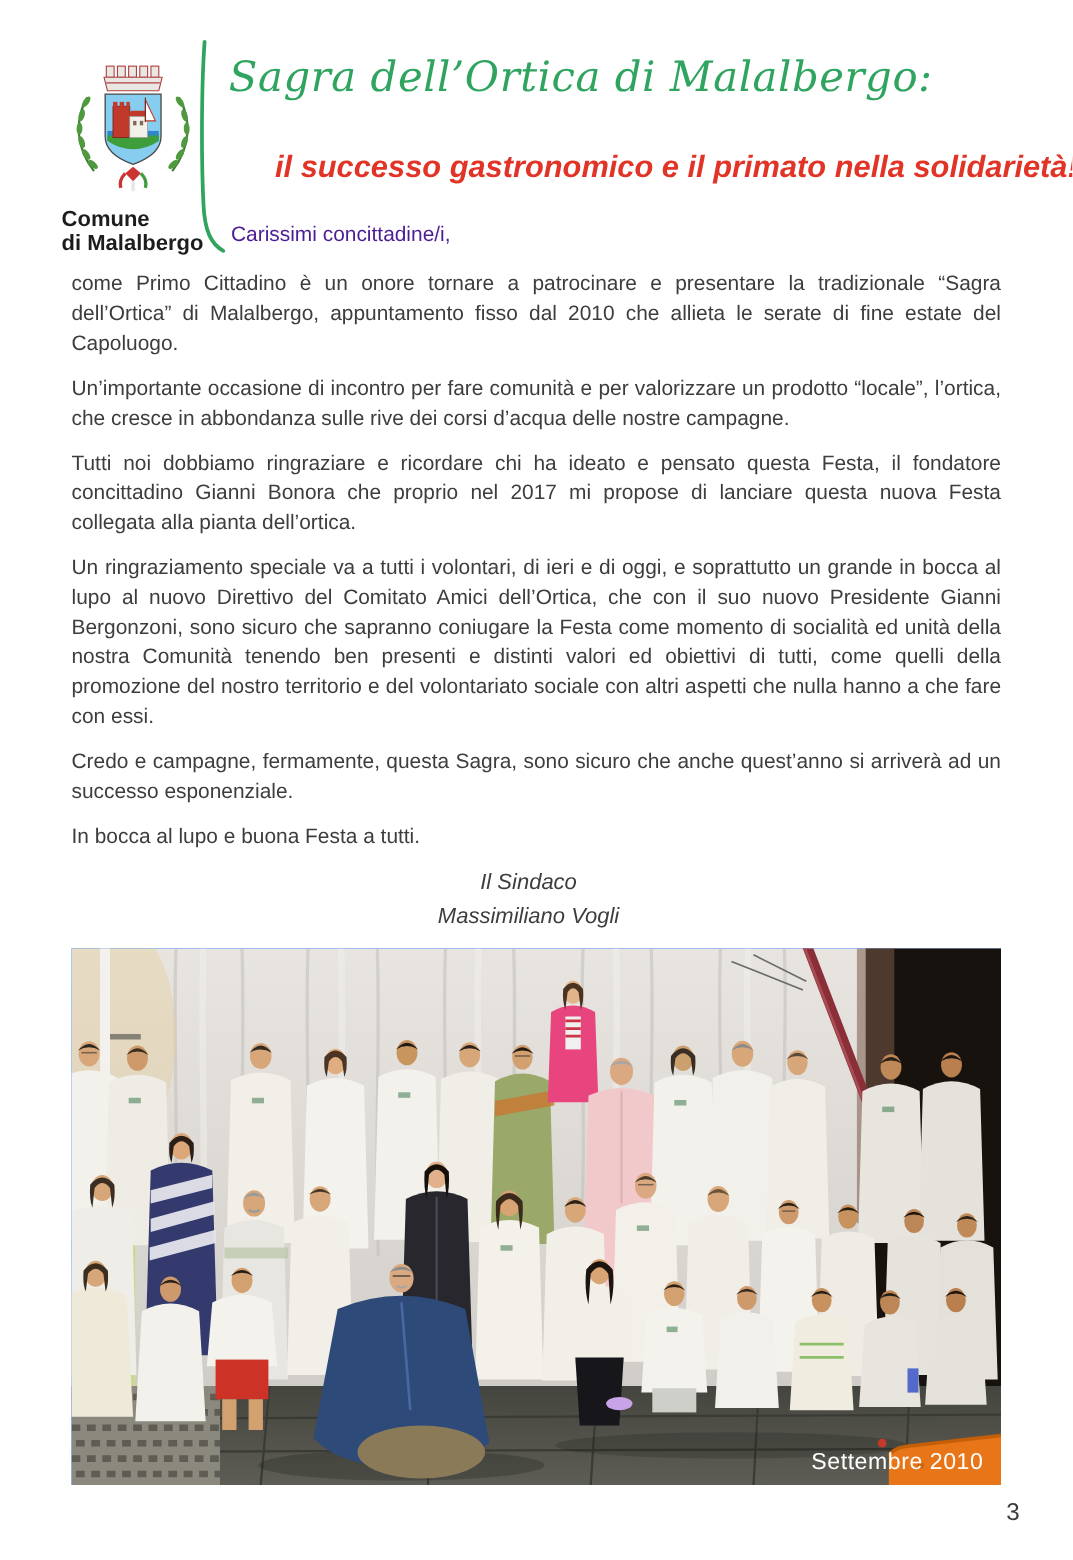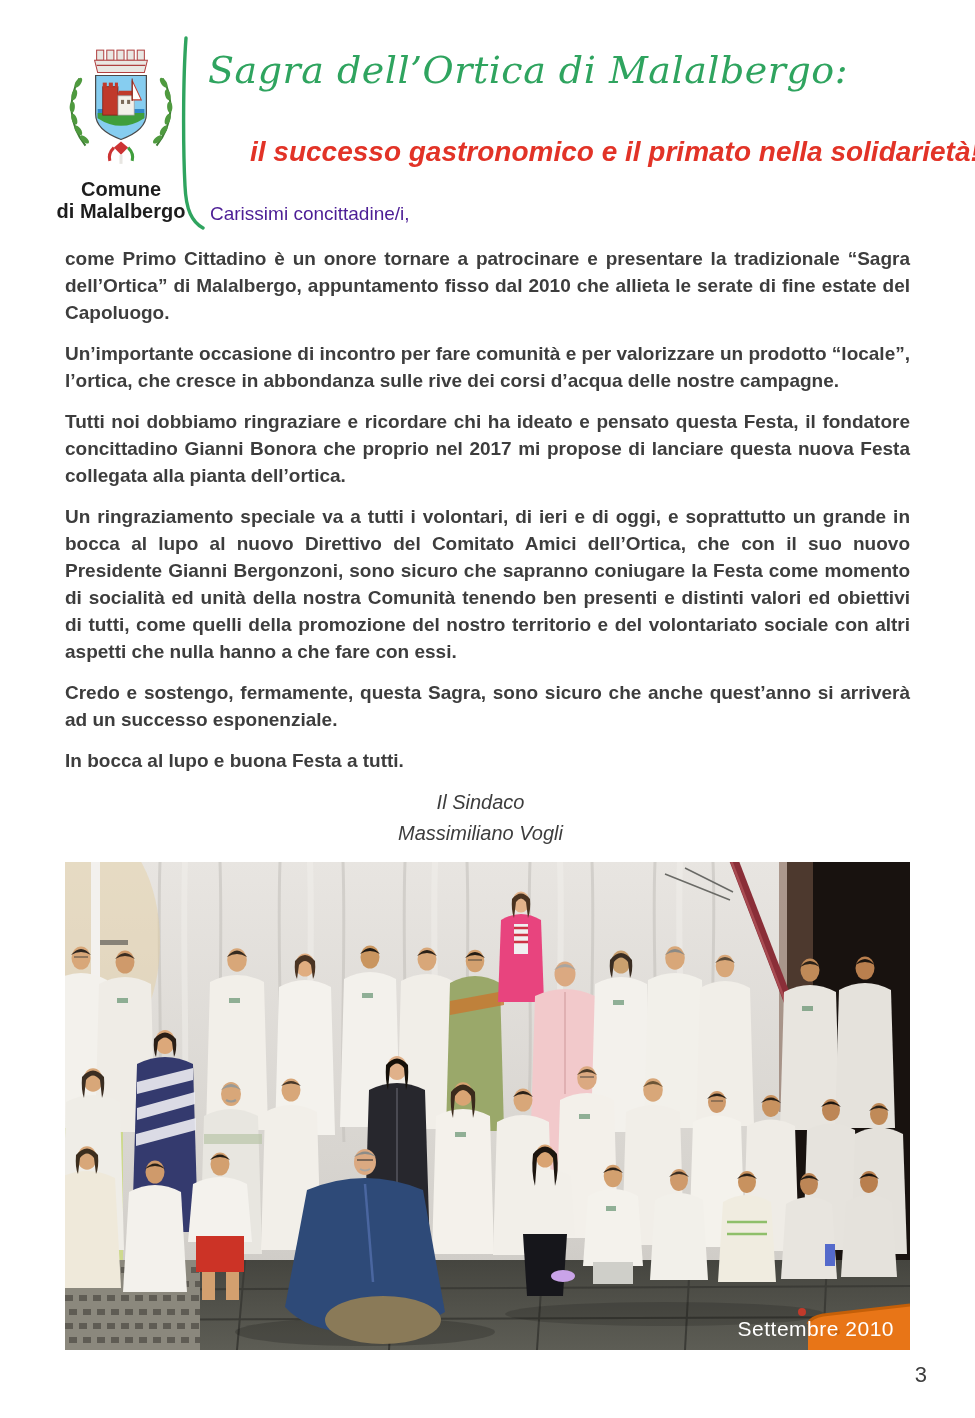--- a/index.html
+++ b/index.html
@@ -1,40 +1,40 @@
 <!DOCTYPE html>
 <html><head>
 <meta charset="utf-8">
 <style>
   html,body{margin:0;padding:0;background:#ffffff;}
   .page{
     position:relative;width:975px;height:1418px;background:#ffffff;
     font-family:"Liberation Sans", sans-serif;overflow:hidden;
   }
   
-  .crest-wrap{position:absolute;left:56px;top:42px;width:130px;text-align:center;}
+  .crest-wrap{position:absolute;left:56px;top:52px;width:130px;text-align:left;}
   .crest-wrap svg{display:block;margin:0 auto;}
   .muni-label{margin-top:4px;font-weight:bold;font-size:20px;line-height:1.12;color:#1d1d1d;}
   .sep-curve{position:absolute;left:175px;top:36px;}
   .page-title{
     position:absolute;left:208px;top:48px;width:720px;
     font-family:"DejaVu Serif", serif;font-style:italic;
     font-size:38px;color:#2fa45f;white-space:nowrap;letter-spacing:0.5px;
   }
   .page-subtitle{
     position:absolute;left:250px;top:136px;width:680px;
     font-style:italic;font-weight:bold;font-size:28px;color:#e23327;white-space:nowrap;
   }
   .salutation{position:absolute;left:210px;top:203px;font-size:19px;color:#4c1d95;}
   
   .letter{
     position:absolute;left:65px;top:246px;width:845px;
     font-size:19px;line-height:1.42;color:#3d3d3d;text-align:justify;
   }
-  .letter p{margin:0 0 14px 0;font-weight:bold;}
+  .letter p{margin:0 0 14px 0;}
   .signature{margin-top:12px;text-align:center;padding-right:14px;font-size:20px;color:#3d3d3d;}
   .signature .role{font-style:italic;}
   .signature .name{margin-top:2px;font-style:italic;}
   
   .photo{
     position:absolute;left:65px;top:862px;width:845px;height:488px;overflow:hidden;background:#3b82f6;
   }
   .photo svg{display:block;}
   .photo-caption{
     position:absolute;right:16px;bottom:9px;color:#ffffff;font-size:21px;letter-spacing:0.5px;
@@ -112,21 +112,21 @@
 
   <div class="page-title">Sagra dell’Ortica di Malalbergo:</div>
   <div class="page-subtitle">il successo gastronomico e il primato nella solidarietà!</div>
   <div class="salutation">Carissimi concittadine/i,</div>
 
   <div class="letter">
     <p>come Primo Cittadino è un onore tornare a patrocinare e presentare la tradizionale “Sagra dell’Ortica” di Malalbergo, appuntamento fisso dal 2010 che allieta le serate di fine estate del Capoluogo.</p>
     <p>Un’importante occasione di incontro per fare comunità e per valorizzare un prodotto “locale”, l’ortica, che cresce in abbondanza sulle rive dei corsi d’acqua delle nostre campagne.</p>
     <p>Tutti noi dobbiamo ringraziare e ricordare chi ha ideato e pensato questa Festa, il fondatore concittadino Gianni Bonora che proprio nel 2017 mi propose di lanciare questa nuova Festa collegata alla pianta dell’ortica.</p>
     <p>Un ringraziamento speciale va a tutti i volontari, di ieri e di oggi, e soprattutto un grande in bocca al lupo al nuovo Direttivo del Comitato Amici dell’Ortica, che con il suo nuovo Presidente Gianni Bergonzoni, sono sicuro che sapranno coniugare la Festa come momento di socialità ed unità della nostra Comunità tenendo ben presenti e distinti valori ed obiettivi di tutti, come quelli della promozione del nostro territorio e del volontariato sociale con altri aspetti che nulla hanno a che fare con essi.</p>
-    <p>Credo e sostengo, fermamente, questa Sagra, sono sicuro che anche quest’anno si arriverà ad un successo esponenziale.</p>
+    <p>Credo e campagne, fermamente, questa Sagra, sono sicuro che anche quest’anno si arriverà ad un successo esponenziale.</p>
     <p>In bocca al lupo e buona Festa a tutti.</p>
     <div class="signature">
       <div class="role">Il Sindaco</div>
       <div class="name">Massimiliano Vogli</div>
     </div>
   </div>
 
   <div class="photo">
     <svg width="845" height="488" viewBox="0 0 845 488" preserveAspectRatio="none">
       <defs>

